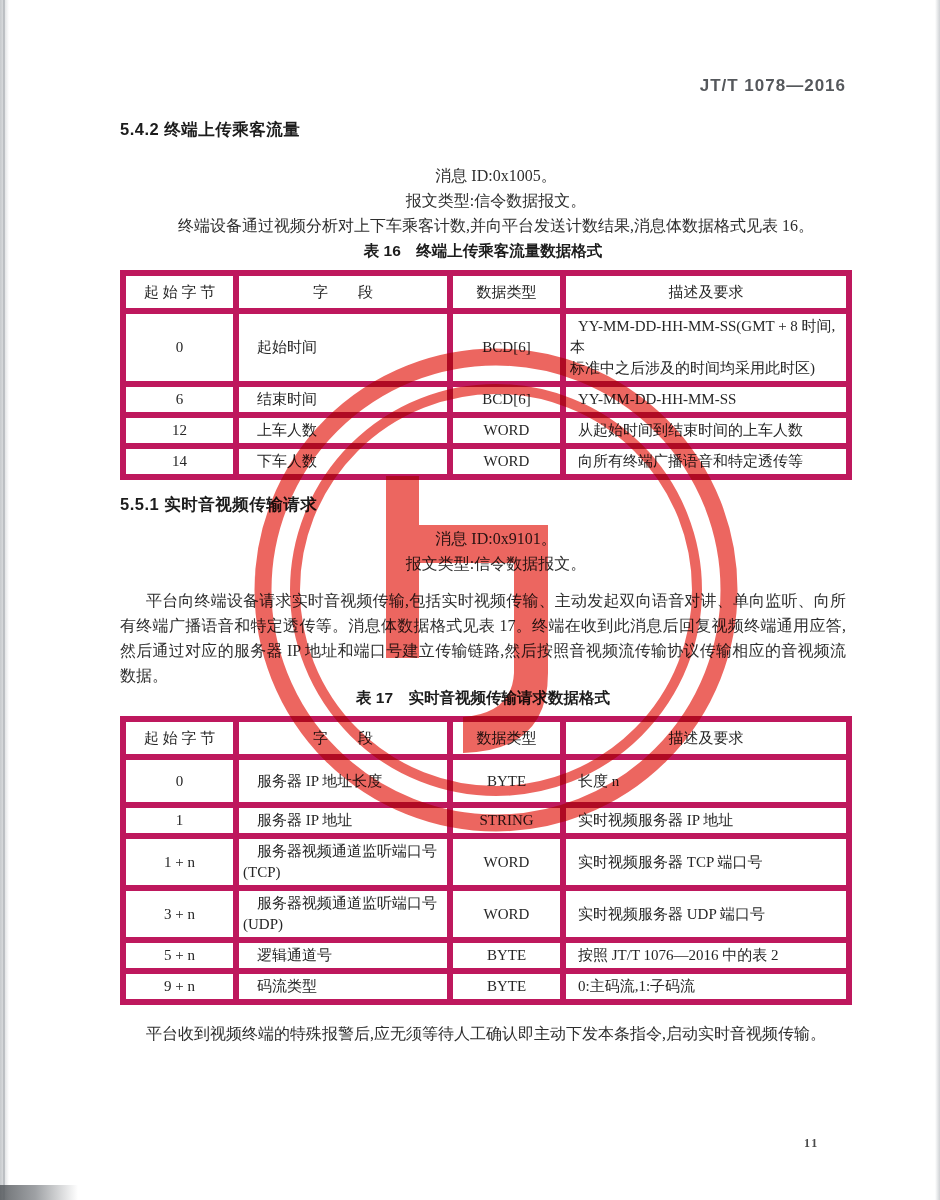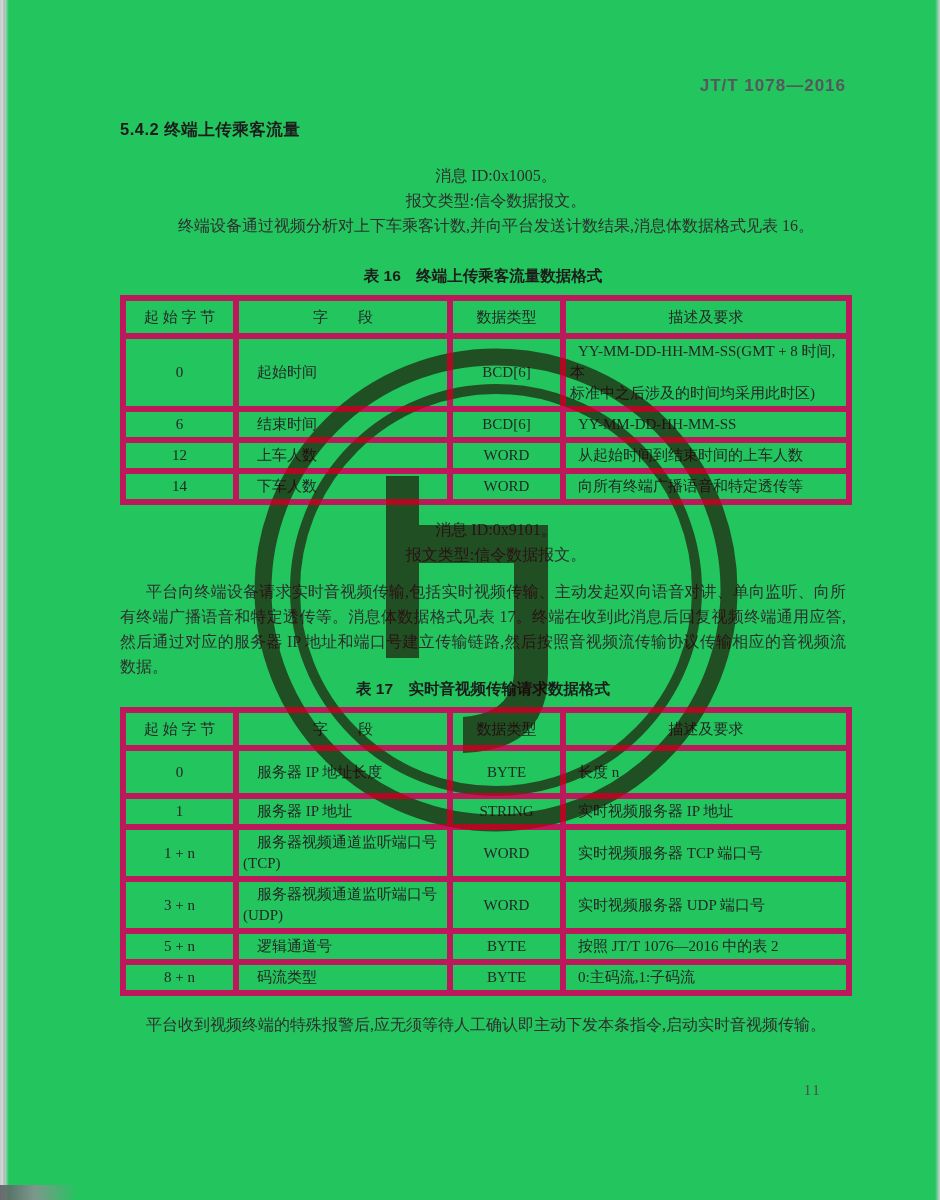--- a/index.html
+++ b/index.html
@@ -1,18 +1,18 @@
 <!DOCTYPE html>
 <html><head>
 <meta charset="utf-8">
 <style>
   html,body{margin:0;padding:0;background:#e8e8e8;}
   .page{
     position:relative;width:940px;height:1200px;margin:0 auto;
-    background:#22c55e;overflow:hidden;
+    background:#ffffff;overflow:hidden;
     font-family:"Liberation Serif", serif;color:#2e2e2e;
   }
   
   .edge-left{position:absolute;left:0;top:0;width:9px;height:1200px;
     background:linear-gradient(90deg,#c7cacd 0%,#dadcde 40%,rgba(255,255,255,0) 100%);}
   .edge-left-line{position:absolute;left:3px;top:0;width:2px;height:1200px;background:#aeb2b6;opacity:.7;}
   .edge-right{position:absolute;right:0;top:0;width:5px;height:1200px;
     background:linear-gradient(270deg,#cfd2d5 0%,rgba(255,255,255,0) 100%);}
   .edge-bottom-smudge{position:absolute;left:0;bottom:0;width:78px;height:15px;
     background:linear-gradient(90deg,#55595d 0%,#8d9094 45%,rgba(255,255,255,0) 100%);opacity:.85;}
@@ -27,21 +27,21 @@
   .sec-heading{
     font-family:"Liberation Sans", sans-serif;font-weight:bold;
     font-size:16.5px;line-height:20px;color:#1c1c1c;letter-spacing:.5px;margin:0;
   }
   .bodylines{margin-top:24px;line-height:25px;font-size:16px;}
   .bodyline{text-indent:26px;text-align:center;}
   .para{margin-top:12px;line-height:25px;font-size:16px;text-align:justify;text-indent:26px;}
   .para-close{margin-top:16px;line-height:25px;font-size:16px;text-align:justify;text-indent:26px;}
 
   .tbl-caption{
-    margin-top:28px;text-align:center;
+    margin-top:3px;text-align:center;
     font-family:"Liberation Sans", sans-serif;font-weight:bold;
     font-size:15.5px;line-height:20px;color:#1c1c1c;
   }
   table.std{
     border-collapse:collapse;table-layout:fixed;width:726px;
     font-size:15px;line-height:21px;color:#262626;
   }
   table.t16{margin-top:9px;}
   table.t17{margin-top:8px;}
   table.std td,table.std th{
@@ -49,21 +49,21 @@
     padding:2px 4px;overflow:hidden;
   }
   table.std{border:2px solid #343434;}
   table.std tr.hd th{text-align:center;height:28px;}
   td.c-start{text-align:center;}
   td.c-field{text-align:left;padding-left:9px;text-indent:14px;white-space:pre-line;}
   td.c-type{text-align:center;font-family:"Liberation Serif", serif;}
   td.c-desc{text-align:left;padding-left:13px;text-indent:8px;white-space:pre-line;}
   tr.h29{height:29px;} tr.h30{height:30px;} tr.h48{height:48px;} tr.h50{height:50px;} tr.h52{height:52px;}
 
-  .page-number{position:absolute;left:804px;top:1083px;font-size:14px;color:#4a4a4a;letter-spacing:2px;}
+  .page-number{position:absolute;left:804px;top:1136px;font-size:12px;color:#4a4a4a;letter-spacing:2px;font-weight:bold;}
 
   .stamp{position:absolute;left:0;top:0;width:940px;height:1200px;pointer-events:none;
     mix-blend-mode:multiply;opacity:.82;}
 </style>
 </head>
 <body>
 
 <div class="page">
   <div class="edge-left"></div>
   <div class="edge-left-line"></div>
@@ -120,20 +120,21 @@
       <tr class="h29">
         <td class="c-start">14</td>
         <td class="c-field">下车人数</td>
         <td class="c-type">WORD</td>
         <td class="c-desc">向所有终端广播语音和特定透传等</td>
       </tr>
     </tbody>
       </table>
 
 
+    <h2 class="sec-heading" style="margin-top:14px;">5.5.1  实时音视频传输请求</h2>
 
     <div class="bodylines" style="margin-top:12px;font-family:Liberation Serif, serif;">
       <div class="bodyline">消息 ID:0x9101。</div>
       <div class="bodyline">报文类型:信令数据报文。</div>
     </div>
 
     <div class="para">平台向终端设备请求实时音视频传输,包括实时视频传输、主动发起双向语音对讲、单向监听、向所有终端广播语音和特定透传等。消息体数据格式见表 17。终端在收到此消息后回复视频终端通用应答,然后通过对应的服务器 IP 地址和端口号建立传输链路,然后按照音视频流传输协议传输相应的音视频流数据。</div>
 
     <div class="tbl-caption" style="margin-top:0;">表 17　实时音视频传输请求数据格式</div>
 
@@ -177,21 +178,21 @@
         <td class="c-type">WORD</td>
         <td class="c-desc">实时视频服务器 UDP 端口号</td>
       </tr>
       <tr class="h30">
         <td class="c-start">5 + n</td>
         <td class="c-field">逻辑通道号</td>
         <td class="c-type">BYTE</td>
         <td class="c-desc">按照 JT/T 1076—2016 中的表 2</td>
       </tr>
       <tr class="h30">
-        <td class="c-start">8 + n</td>
+        <td class="c-start">9 + n</td>
         <td class="c-field">码流类型</td>
         <td class="c-type">BYTE</td>
         <td class="c-desc">0:主码流,1:子码流</td>
       </tr>
     </tbody>
       </table>
 
     <div class="para-close">平台收到视频终端的特殊报警后,应无须等待人工确认即主动下发本条指令,启动实时音视频传输。</div>
   </div>
 

